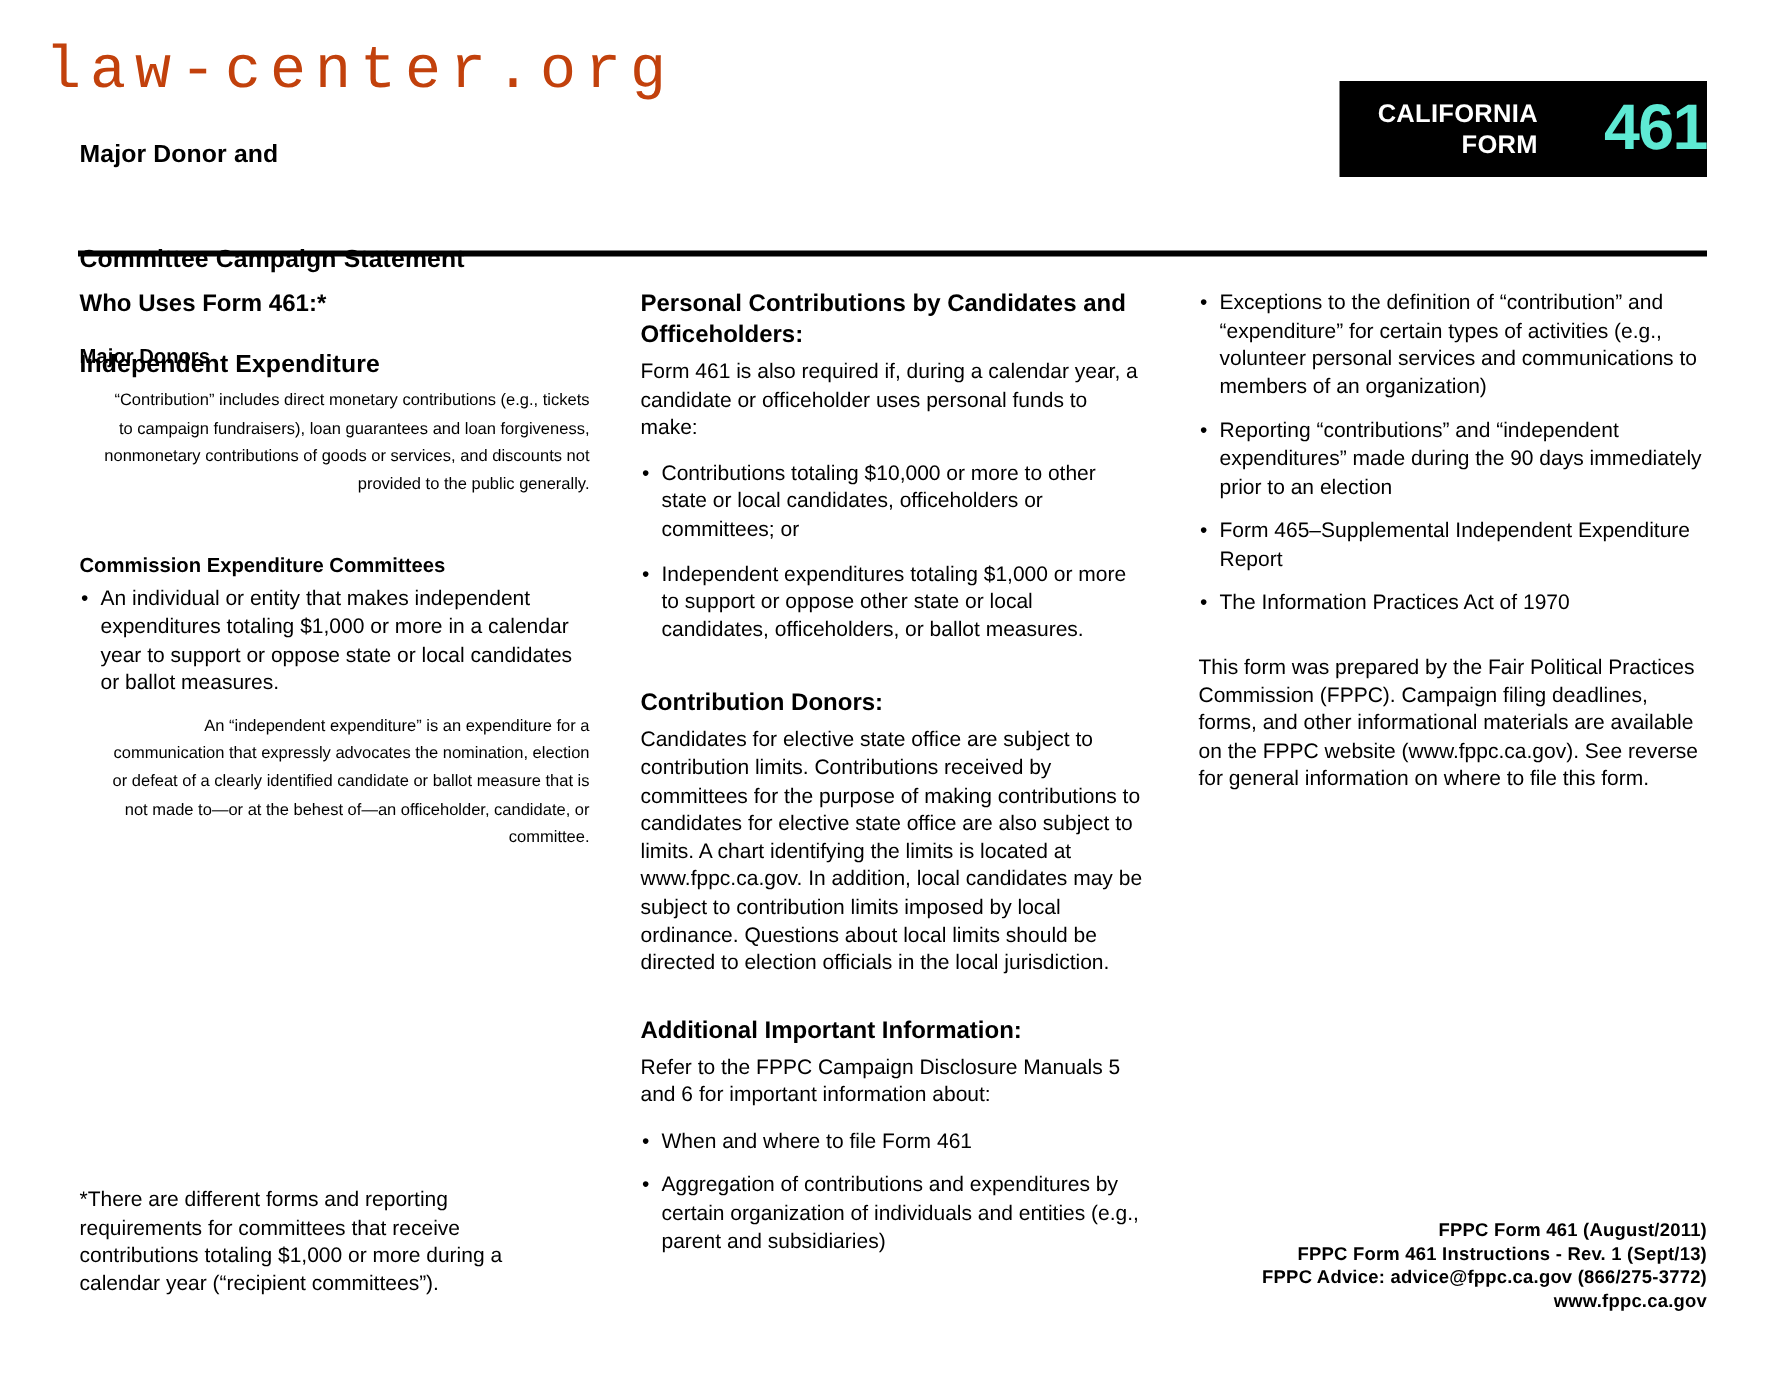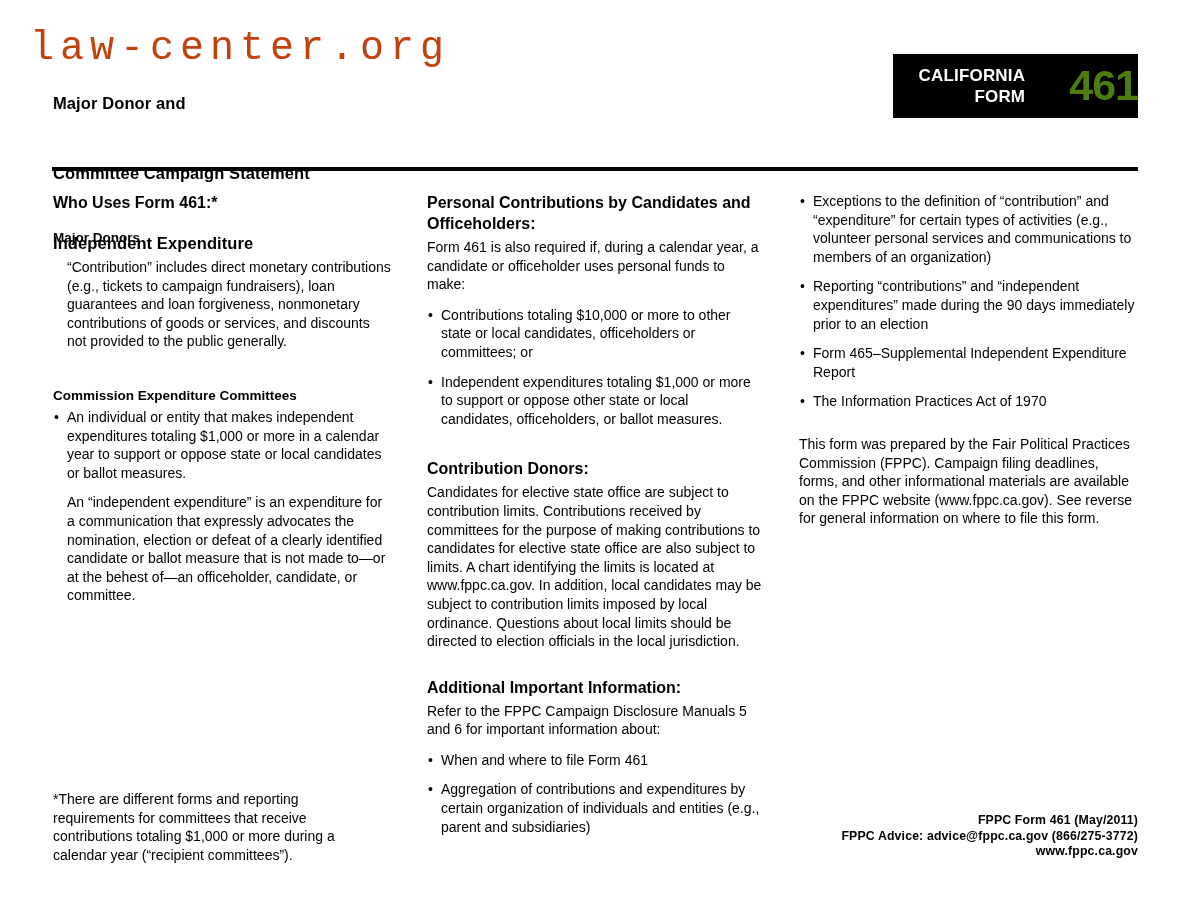--- a/index.html
+++ b/index.html
@@ -64,21 +64,21 @@
     color: #ffffff;
     font-size: 17px;
     font-weight: bold;
     line-height: 21px;
     text-align: right;
     width: 142px;
     padding-left: 8px;
     letter-spacing: 0.2px;
   }
   #form-badge .badge-number {
-    color: #4d7c0f;
+    color: #5eead4;
     font-size: 43px;
     font-weight: bold;
     line-height: 43px;
     letter-spacing: -1px;
     margin-left: 12px;
     margin-top: -2px;
   }
 
   #rule {
     position: absolute;
@@ -131,23 +131,24 @@
   ul.bullets > li:last-child { margin-bottom: 0; }
   ul.bullets > li::before {
     content: "\2022";
     position: absolute;
     left: 1px;
     top: 0;
     font-size: 14px;
     line-height: 18.6px;
   }
   p.indent-para {
-    font-size: 14px;
+    font-size: 11px;
     line-height: 18.6px;
     margin: 11px 0 0 14px;
+    text-align: right;
   }
 
   .spacer-sm { height: 14px; }
   .spacer-md { height: 20px; }
 
   
   #footnote {
     position: absolute;
     left: 53px;
     top: 790px;
@@ -235,18 +236,19 @@
       <li>Form 465–Supplemental Independent Expenditure Report</li>
       <li>The Information Practices Act of 1970</li>
     </ul>
     <div class="spacer-sm"></div>
     <p class="body-text">This form was prepared by the Fair Political Practices Commission (FPPC). Campaign filing deadlines, forms, and other informational materials are available on the FPPC website (www.fppc.ca.gov).  See reverse for general information on where to file this form.</p>
   </div>
 
   <div id="footnote">*There are different forms and reporting requirements for committees that receive contributions totaling $1,000 or more during a calendar year (“recipient committees”).</div>
 
   <div id="footer">
-    <div>FPPC Form 461 (May/2011)</div>
+    <div>FPPC Form 461 (August/2011)</div>
+    <div>FPPC Form 461 Instructions - Rev. 1 (Sept/13)</div>
     <div>FPPC Advice: advice@fppc.ca.gov (866/275-3772)</div>
     <div>www.fppc.ca.gov</div>
   </div>
 
 </div>
 
 </body></html>

